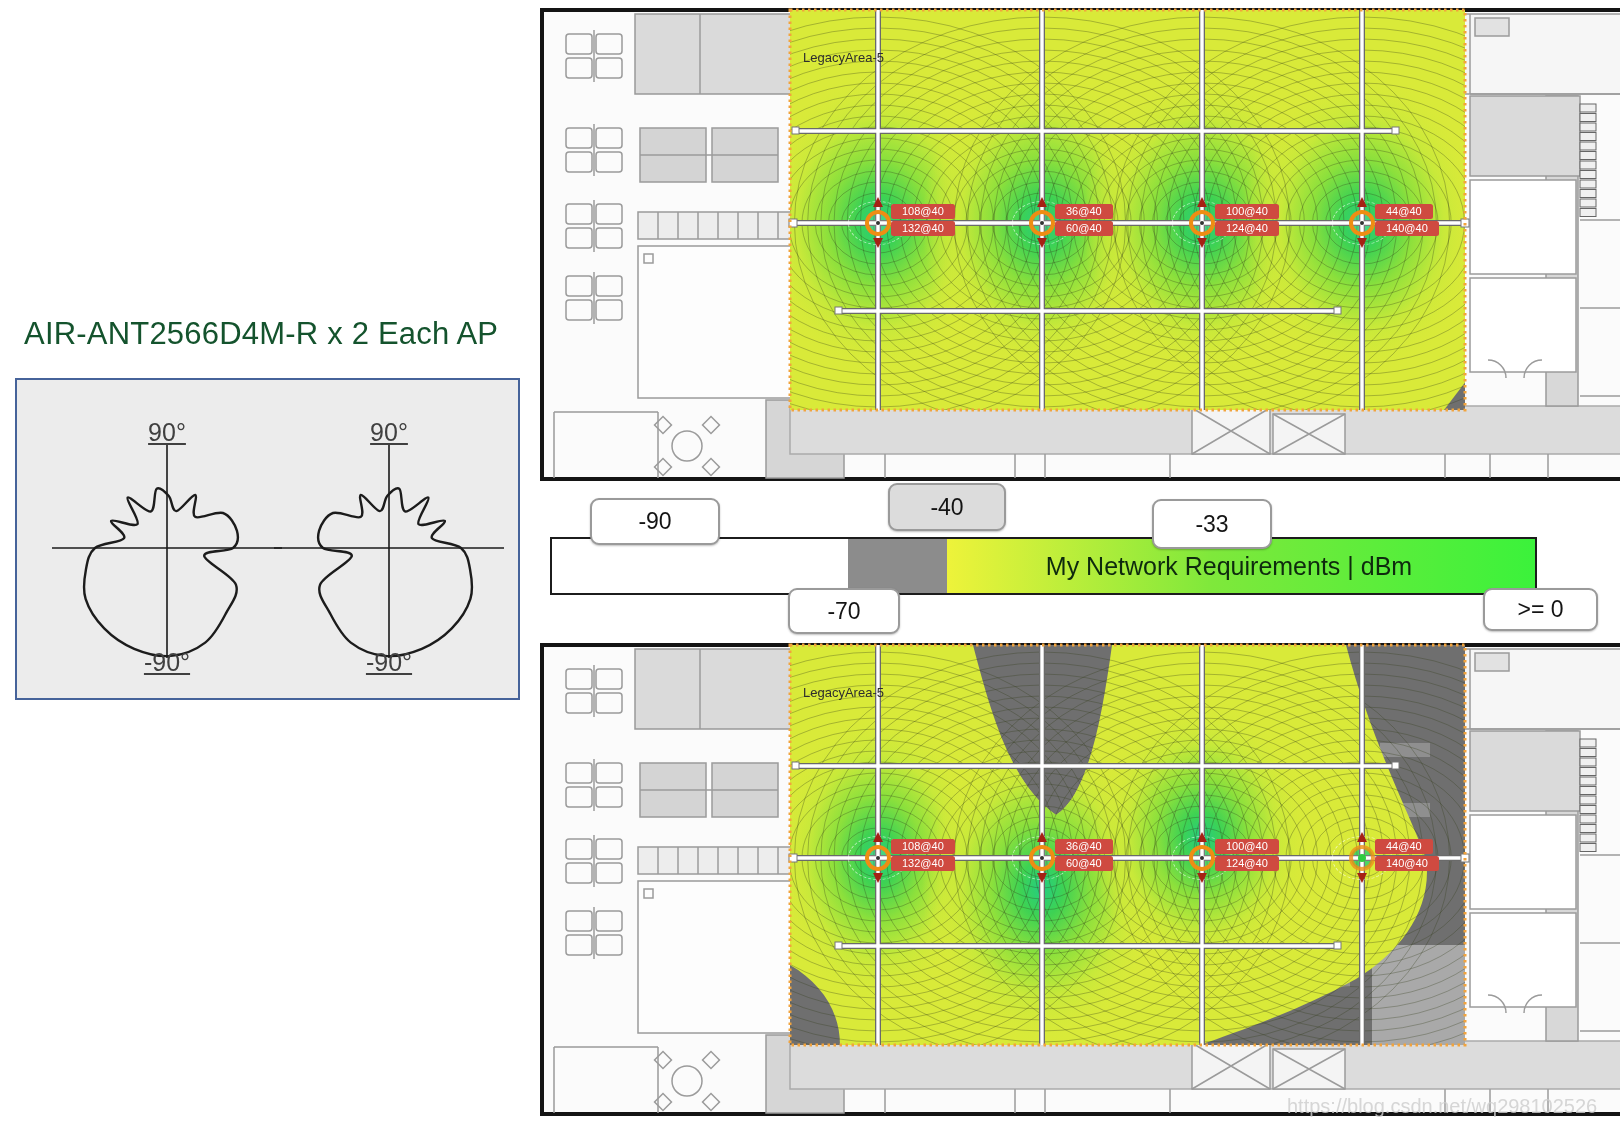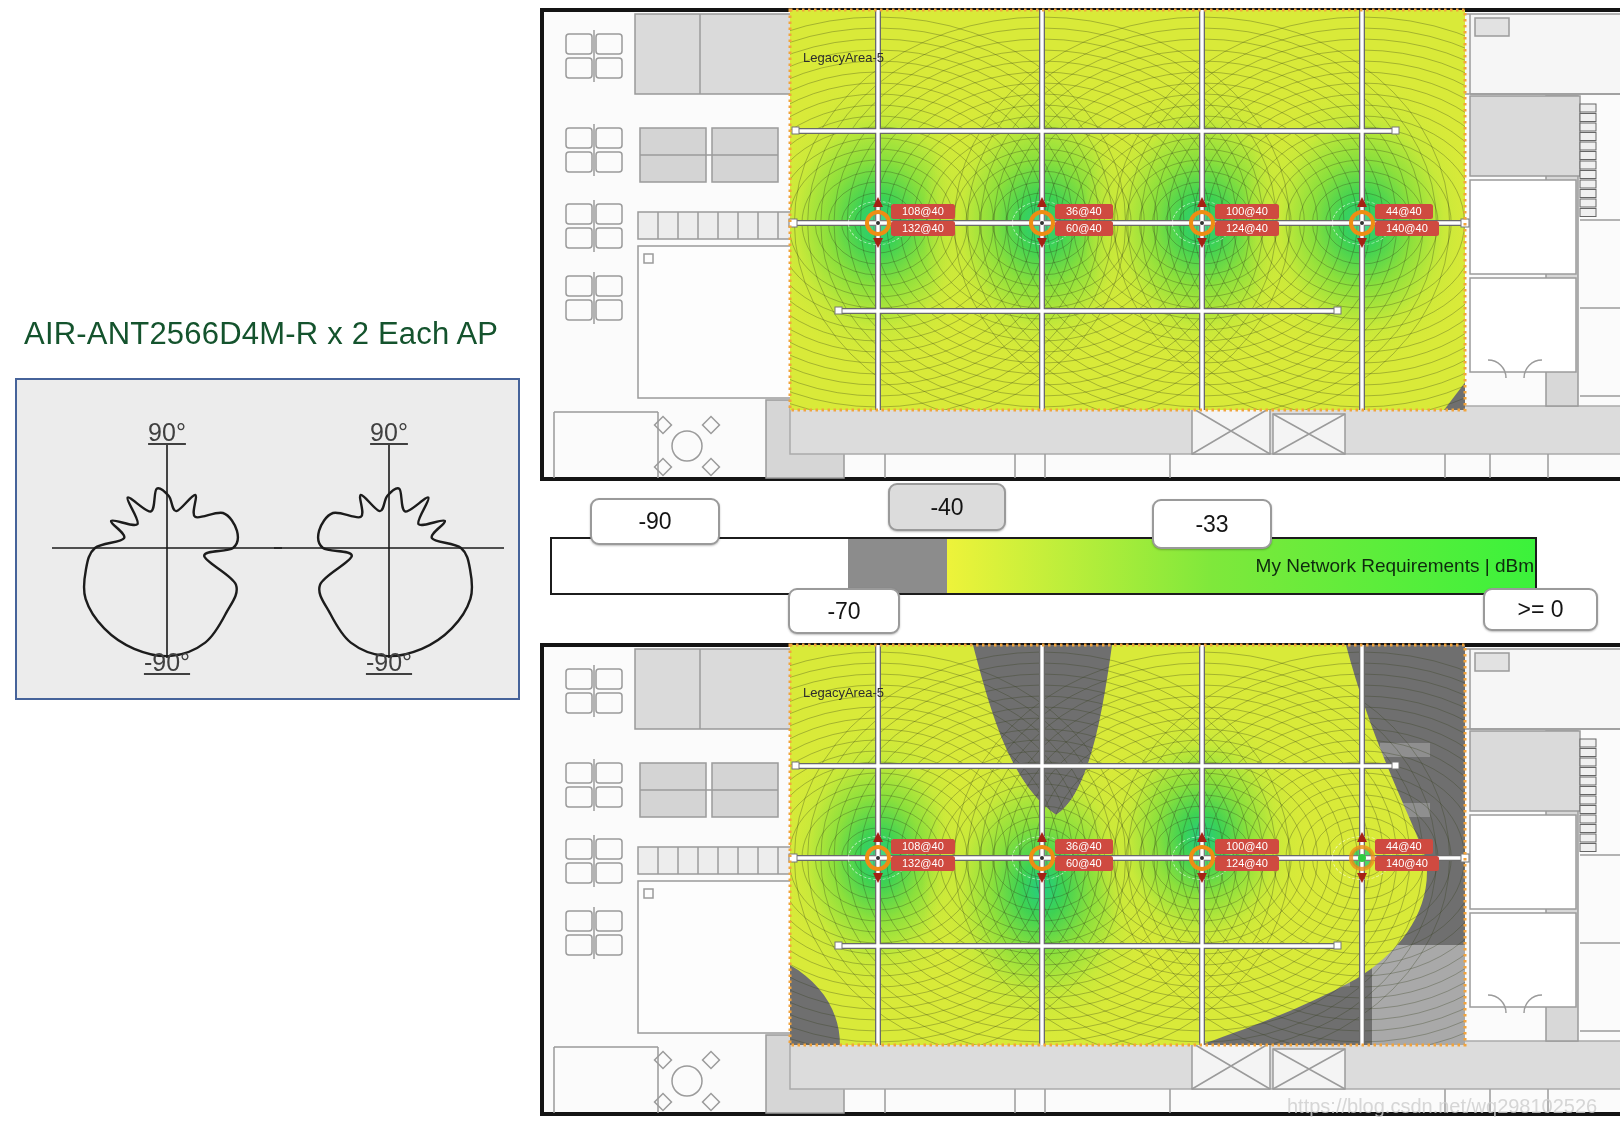--- a/index.html
+++ b/index.html
@@ -25,21 +25,21 @@
   .ap.alt .ap-ring::after{background:#2ecc40;width:8px;height:8px;left:5px;top:5px;}
   .ap-arrow{position:absolute;left:-5px;width:0;height:0;border-left:5px solid transparent;border-right:5px solid transparent;}
   .ap-arrow.up{top:189px;border-bottom:10px solid #a62114;}
   .ap-arrow.down{top:230px;border-top:10px solid #a62114;}
   .ap-badges{position:absolute;left:13px;top:196px;display:flex;flex-direction:column;gap:2px;}
   .ap-badge{background:#cf4a40;color:#fff;font-size:11px;line-height:13px;padding:1px 11px;border-radius:2.5px;white-space:nowrap;width:max-content;}
 
   .lbar{position:absolute;left:550px;top:537px;width:987px;height:58px;border:2px solid #1c1c1c;box-sizing:border-box;display:flex;background:#fff;}
   .lseg-white{width:296px;background:#ffffff;}
   .lseg-gray{width:99px;background:#8c8c8c;}
-  .lseg-grad{flex:1;background:linear-gradient(90deg,#eef33a,#7fe83b 45%,#3bf23b);display:flex;align-items:center;justify-content:flex-end;padding-right:1px;font-size:19px;color:#0e2a0e;}
+  .lseg-grad{flex:1;background:linear-gradient(90deg,#eef33a,#7fe83b 45%,#3bf23b);display:flex;align-items:center;justify-content:center;padding-right:24px;font-size:25px;color:#0e2a0e;}
   .lbadge{position:absolute;background:#fff;border:2px solid #9a9a9a;border-radius:9px;box-sizing:border-box;display:flex;align-items:center;justify-content:center;font-size:23px;color:#141414;box-shadow:0 1px 2px rgba(0,0,0,.25);z-index:5;}
   .lbadge.b90{left:590px;top:498px;width:130px;height:47px;}
   .lbadge.b60{left:888px;top:483px;width:118px;height:48px;background:#dcdcdc;}
   .lbadge.b33{left:1152px;top:499px;width:120px;height:50px;}
   .lbadge.b70{left:788px;top:588px;width:112px;height:46px;}
   .lbadge.b0{left:1483px;top:588px;width:115px;height:43px;}
 
   .watermark{position:absolute;left:1287px;top:1095px;font-size:20px;color:rgba(205,205,205,.82);z-index:9;white-space:nowrap;text-align:center;}
 </style>
 </head>

